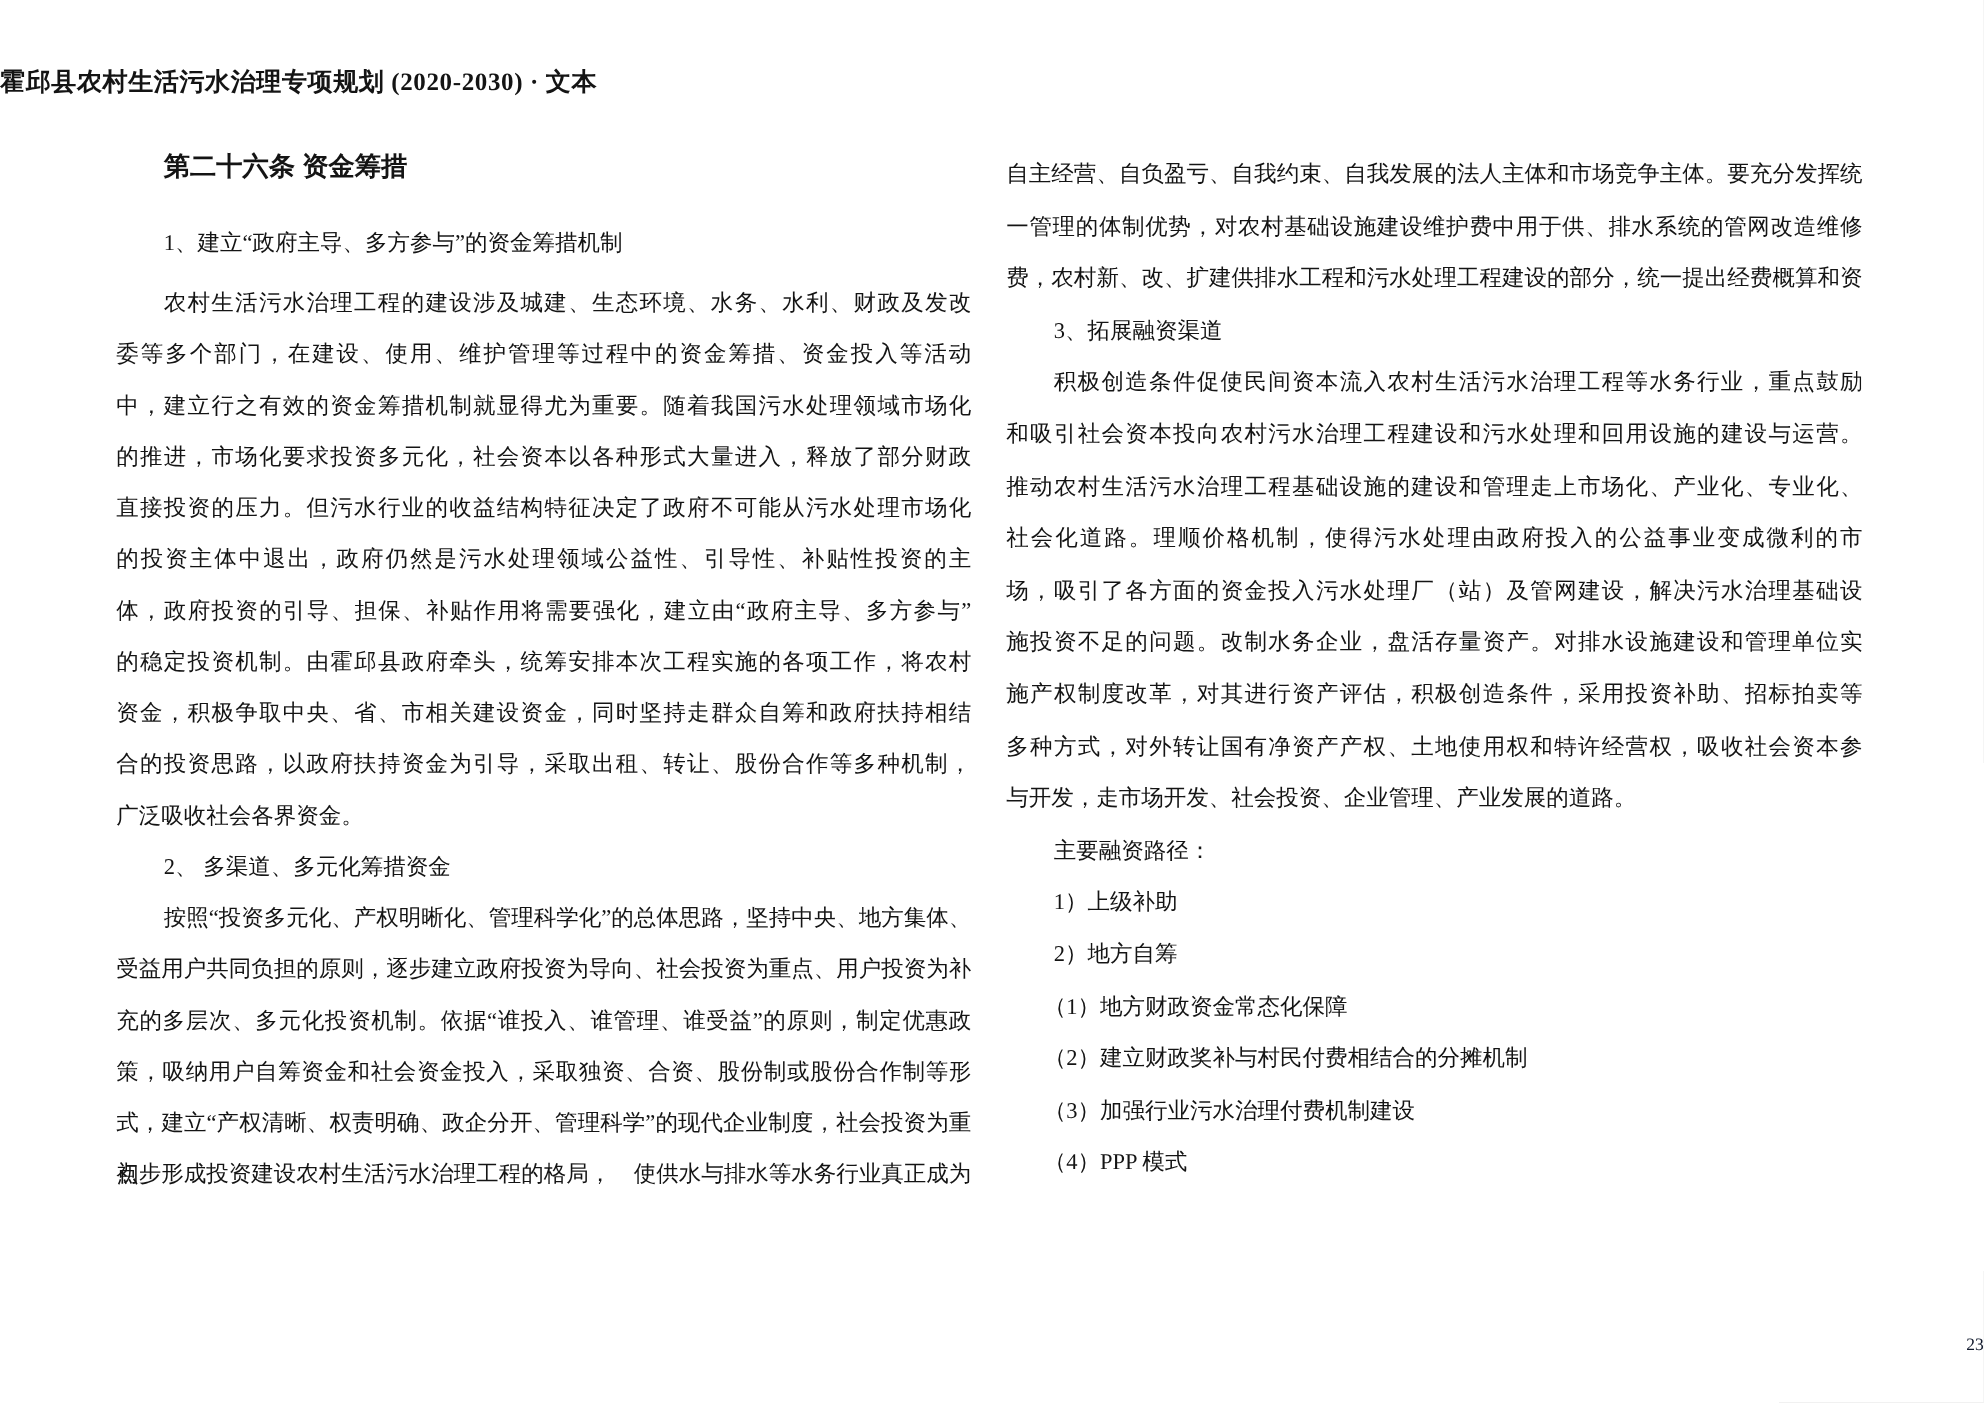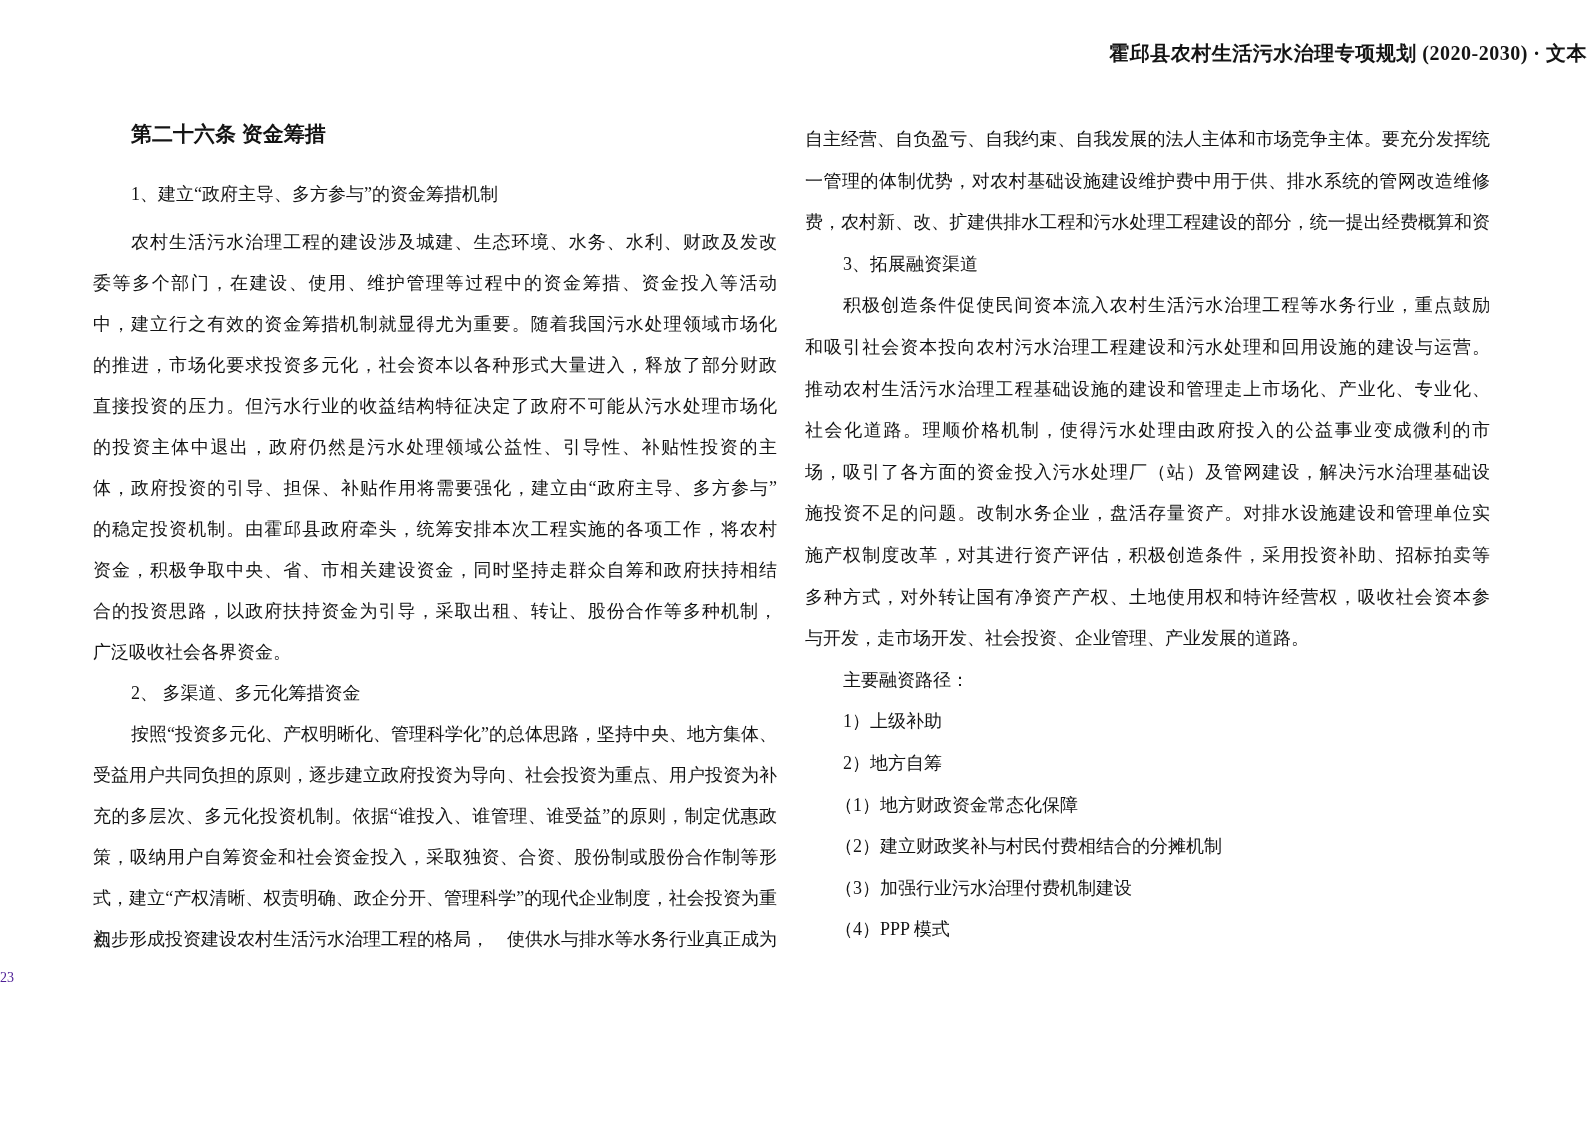--- a/index.html
+++ b/index.html
@@ -8,24 +8,24 @@
     width: 1587px;
     height: 1122px;
     background: #ffffff;
     font-family: "Liberation Serif", "DejaVu Serif", serif;
     color: #141414;
     overflow: hidden;
     margin: 0 auto;
   }
   .page-header {
     position: absolute;
-    top: 40px;
+    top: 52px;
     left: 0;
     width: 100%;
-    text-align: right;
+    text-align: left;
   }
   .doc-title {
     font-weight: 700;
     font-size: 20px;
     letter-spacing: 0.5px;
     font-family: "Liberation Serif", "DejaVu Serif", serif;
   }
   .column { position: absolute; }
   #left-column  { left: 93px;  top: 113px; width: 684px; --lh: 41px; }
   #right-column { left: 805px; top: 119px; width: 685px; --lh: 41.6px; }
@@ -43,26 +43,26 @@
   .line.item2 { text-indent: 30px; }
   .line.heading {
     font-weight: 700;
     font-size: 21px;
     font-family: "Liberation Sans", "DejaVu Sans", sans-serif;
     margin-bottom: 20px;
   }
   .line.item-first { margin-bottom: 7px; }
   .page-footer {
     position: absolute;
-    top: 970px;
+    top: 1069px;
     left: 0;
     width: 100%;
-    text-align: left;
+    text-align: right;
     font-size: 14px;
-    color: #4c1d95;
+    color: #0f172a;
   }
 </style>
 </head>
 <body>
 
 <div class="page">
   <header class="page-header">
     <span class="doc-title">霍邱县农村生活污水治理专项规划 (2020-2030) · 文本</span>
   </header>
 

